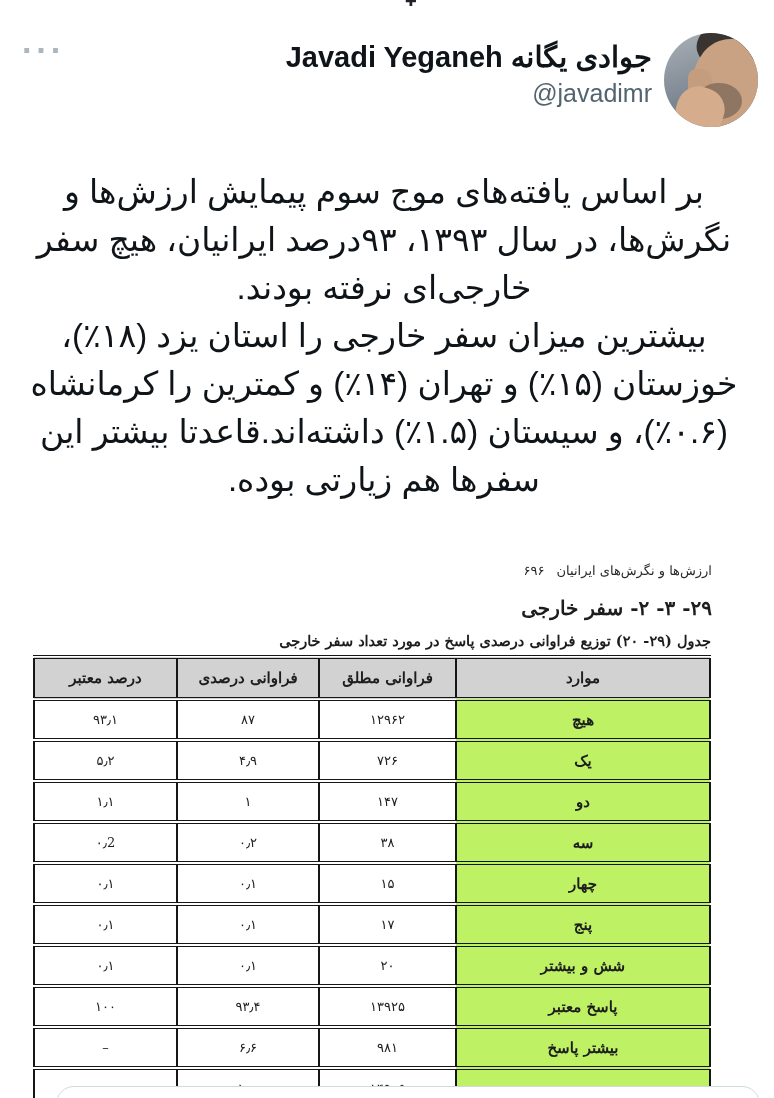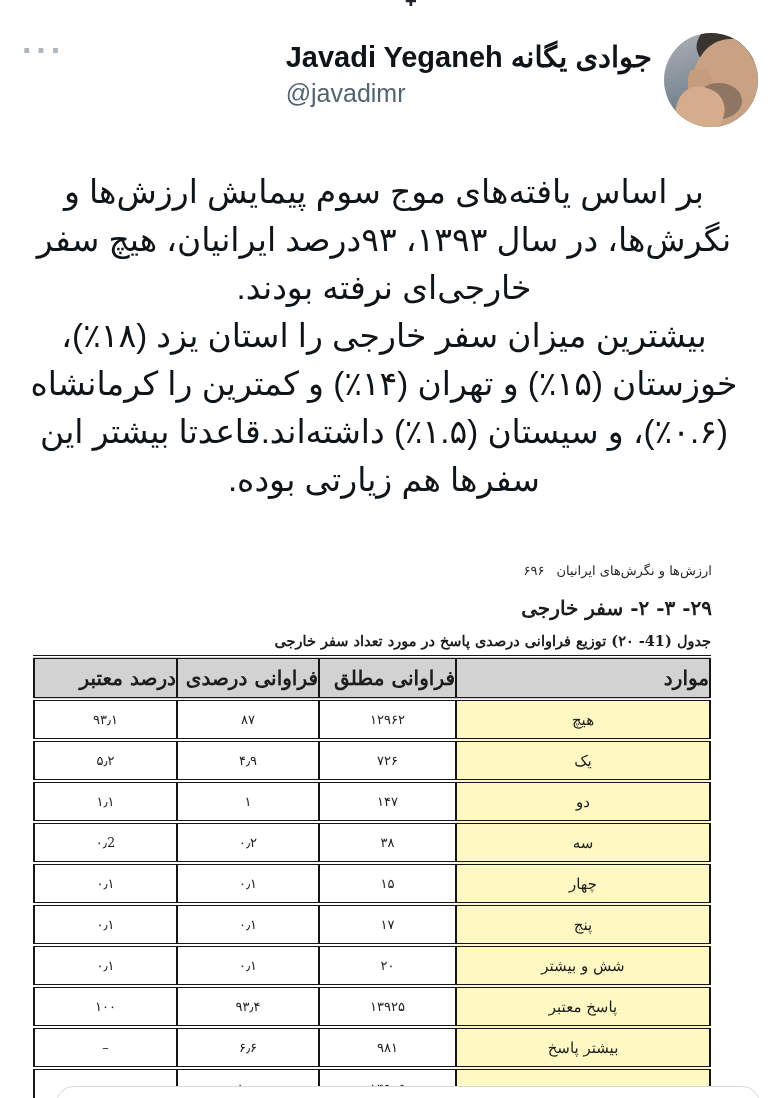--- a/index.html
+++ b/index.html
@@ -12,21 +12,21 @@
   
   .more-btn{position:absolute;left:18px;top:36px;border:none;background:none;cursor:pointer;
     color:#aeb6bd;font-size:34px;letter-spacing:3px;line-height:20px;font-weight:bold;padding:4px;}
   .avatar{position:absolute;top:33px;right:16px;width:94px;height:94px;border-radius:50%;overflow:hidden;
     background:linear-gradient(160deg,#aab2b8 0%,#7e8893 55%,#5c6873 100%);}
   .av-hair{position:absolute;right:-12px;top:-16px;width:74px;height:50px;background:#3a3431;border-radius:50%;transform:rotate(-14deg);}
   .av-face{position:absolute;right:-14px;top:6px;width:80px;height:98px;background:#c9a183;border-radius:50% 40% 45% 55%;}
   .av-nose{position:absolute;left:24px;top:36px;width:24px;height:28px;background:#c49c7e;border-radius:40% 60% 70% 30%;}
   .av-beard{position:absolute;left:32px;bottom:8px;width:46px;height:36px;background:#564b43;opacity:.5;border-radius:50%;}
   .av-hand{position:absolute;left:12px;bottom:-8px;width:48px;height:48px;background:#d5ad8c;border-radius:45%;transform:rotate(18deg);}
-  .user-block{position:absolute;top:38px;right:122px;direction:rtl;}
+  .user-block{position:absolute;top:38px;right:122px;text-align:right;direction:rtl;}
   .display-name{font-size:29px;line-height:38px;font-weight:bold;color:#0f1419;white-space:nowrap;}
   .handle{direction:ltr;font-size:25px;line-height:34px;color:#536471;}
 
   
   .tweet-text{position:absolute;top:168px;right:16px;left:10px;direction:rtl;text-align:center;
     color:#0f1419;font-size:33px;line-height:48px;}
   .tweet-text p{margin:0;}
 
   
   .scan{position:absolute;top:538px;left:0;right:0;height:520px;direction:rtl;
@@ -37,23 +37,23 @@
   .scan-caption{position:absolute;top:74px;right:63px;font-size:14.5px;font-weight:bold;white-space:nowrap;}
   table.freq{position:absolute;top:97px;right:63px;width:676px;border-collapse:collapse;direction:rtl;
     background:#ffffff;table-layout:fixed;}
   table.freq col.c-label{width:254px;}
   table.freq col.c-abs{width:137px;}
   table.freq col.c-pct{width:142px;}
   table.freq col.c-valid{width:143px;}
   table.freq th,table.freq td{border-left:2px solid #161616;border-right:2px solid #161616;
     border-top:4px double #161616;border-bottom:4px double #161616;
     text-align:center;vertical-align:middle;padding:0;}
-  table.freq th{height:38px;background:#d2d2d2;font-size:20px;font-weight:bold;text-align:right;}
+  table.freq th{height:38px;background:#d2d2d2;font-size:15px;font-weight:bold;}
   table.freq td{height:37px;font-size:13px;}
-  table.freq td.lbl{background:#fef9c3;font-size:15px;font-weight:normal;}
+  table.freq td.lbl{background:#bef264;font-size:15px;font-weight:bold;}
 
   
   .bottom-card{position:absolute;top:1086px;left:56px;width:702px;height:60px;
     border:1.5px solid #cfd9de;border-radius:18px;background:#ffffff;}
 </style>
 </head>
 <body>
 
 <div class="page">
 
@@ -77,21 +77,21 @@
   <div class="tweet-text">
     <p>بر اساس یافته‌های موج سوم پیمایش ارزش‌ها و نگرش‌ها، در سال ۱۳۹۳، ۹۳درصد ایرانیان، هیچ سفر خارجی‌ای نرفته بودند.</p>
     <p>بیشترین میزان سفر خارجی را استان یزد (۱۸٪)، خوزستان (۱۵٪) و تهران (۱۴٪) و کمترین را کرمانشاه (۰.۶٪)، و سیستان (۱.۵٪) داشته‌اند.قاعدتا بیشتر این سفرها هم زیارتی بوده.</p>
   </div>
 
   <div class="scan">
     <div class="scan-pagehead">
       <span class="bt">ارزش‌ها و نگرش‌های ایرانیان</span><span>۶۹۶</span>
     </div>
     <div class="scan-section">۲۹- ۳- ۲- سفر خارجی</div>
-    <div class="scan-caption">جدول (41- ۲۰) توزیع فراوانی درصدی پاسخ در مورد تعداد سفر خارجی</div>
+    <div class="scan-caption">جدول (۲۹- ۲۰) توزیع فراوانی درصدی پاسخ در مورد تعداد سفر خارجی</div>
 
     <table class="freq">
       <colgroup>
         <col class="c-label">
           <col class="c-abs">
           <col class="c-pct">
           <col class="c-valid">
       </colgroup>
       <tbody>
           <tr>

